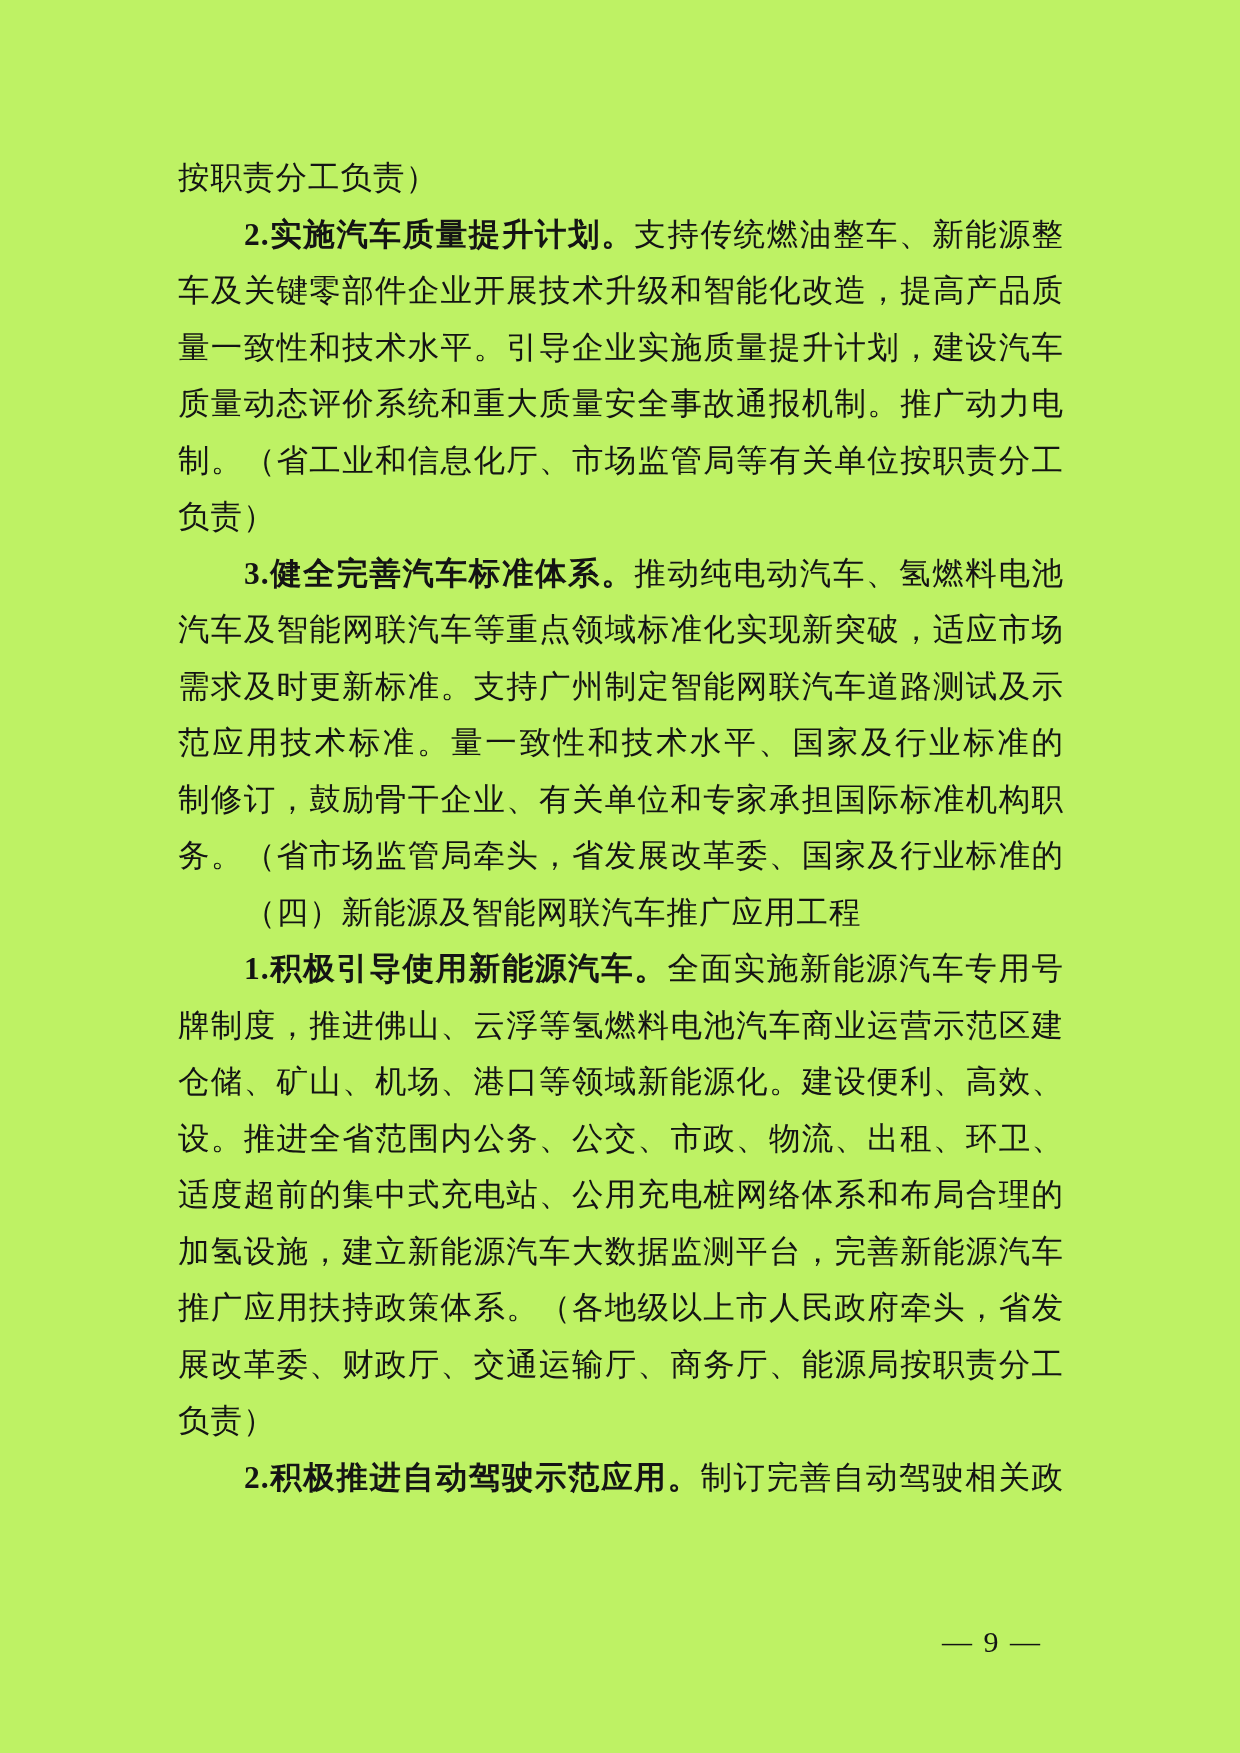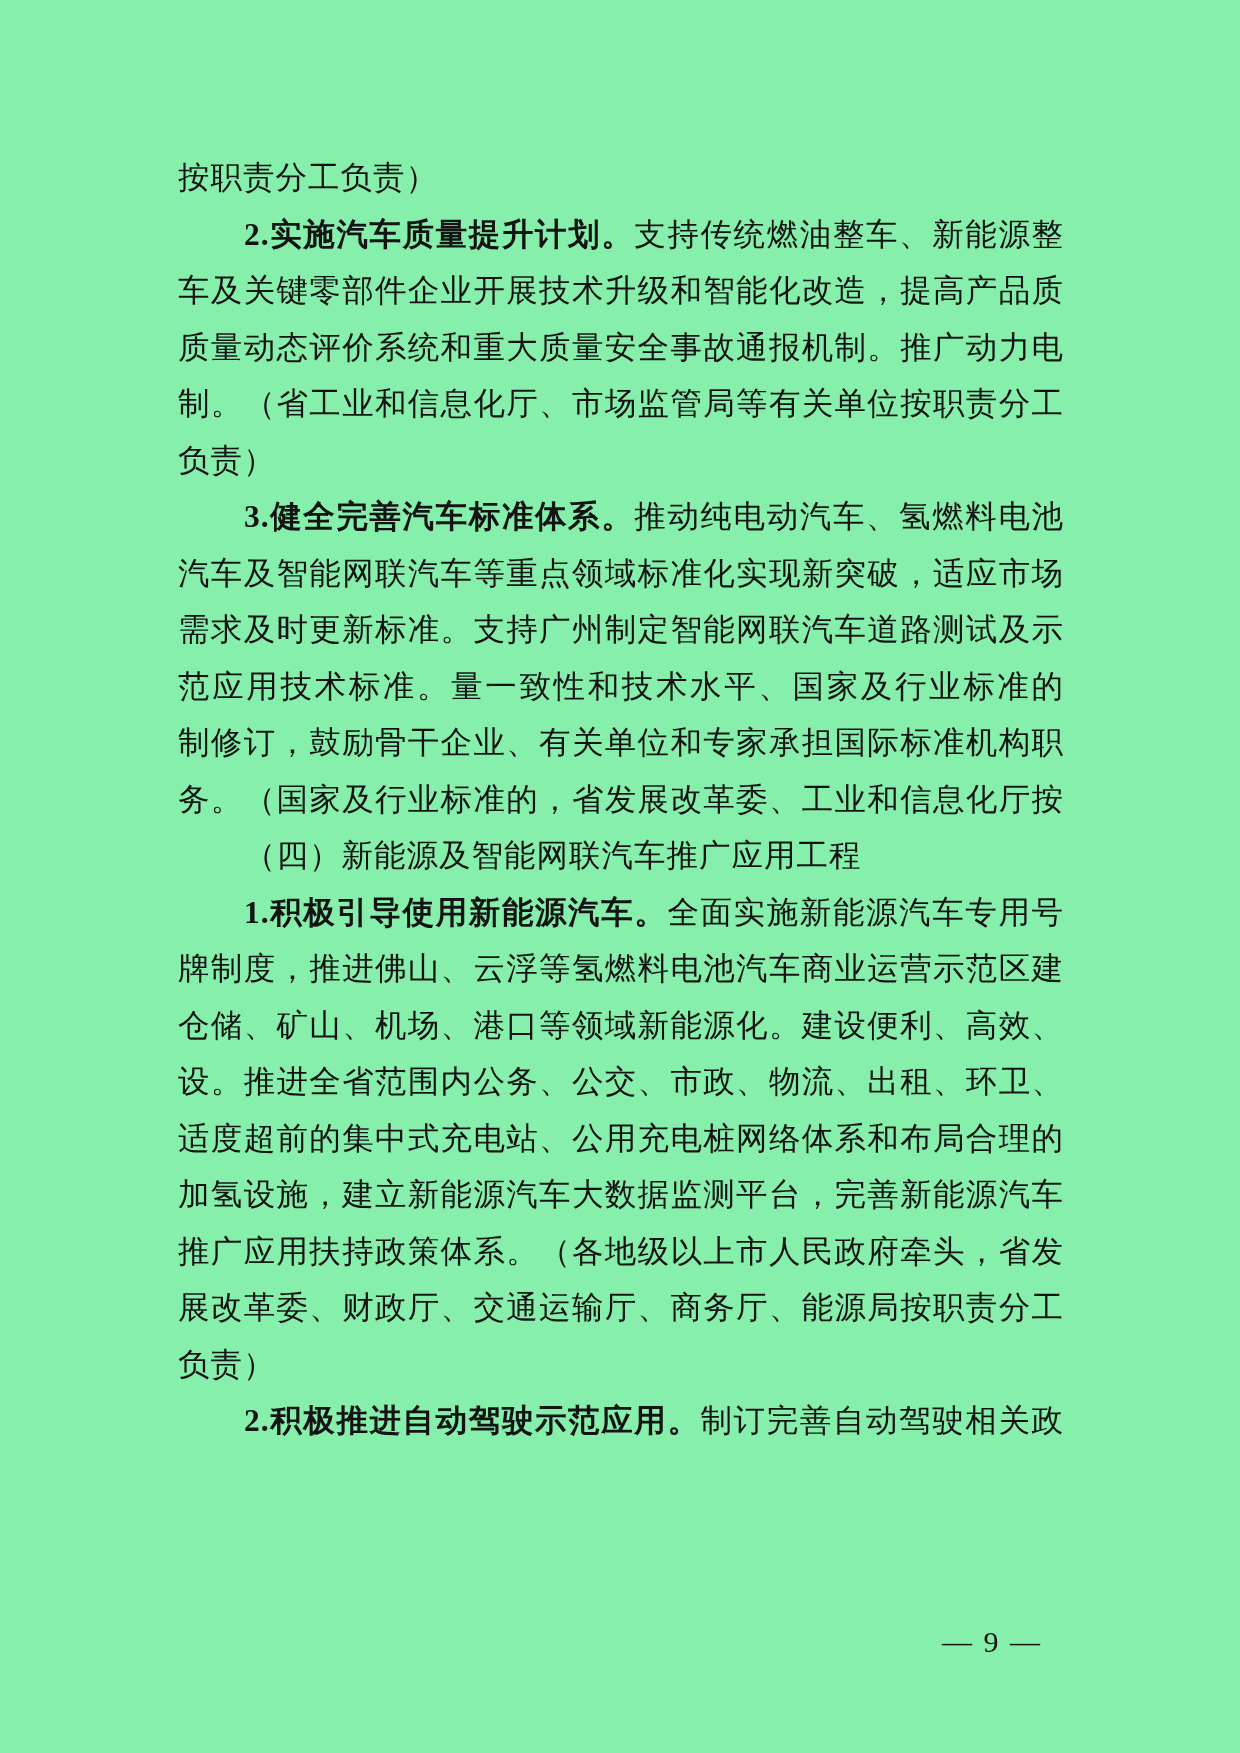--- a/index.html
+++ b/index.html
@@ -5,21 +5,21 @@
   html, body {
     margin: 0;
     padding: 0;
     background: #e8e8e8;
   }
   .page {
     position: relative;
     width: 1240px;
     height: 1753px;
     margin: 0 auto;
-    background: #86efac;
+    background: #bef264;
     overflow: hidden;
     font-family: "Liberation Serif", "DejaVu Serif", serif;
     color: #141414;
   }
   .text-block {
     position: absolute;
     left: 178px;
     top: 150px;
     width: 886px;
   }
@@ -61,39 +61,40 @@
 <body>
 
 <div class="page">
   <div class="text-block" id="text-block">
   <div class="line"><span class="body-run">按职责分工负责）</span></div>
 
   <div class="line indent justify"><span class="bold-run">2.实施汽车质量提升计划。</span><span class="body-run">支持传统燃油整车、新能源整</span></div>
 
   <div class="line justify"><span class="body-run">车及关键零部件企业开展技术升级和智能化改造，提高产品质</span></div>
 
+  <div class="line justify"><span class="body-run">量一致性和技术水平。引导企业实施质量提升计划，建设汽车</span></div>
 
   <div class="line justify"><span class="body-run">质量动态评价系统和重大质量安全事故通报机制。推广动力电</span></div>
 
 
   <div class="line justify"><span class="body-run">制。（省工业和信息化厅、市场监管局等有关单位按职责分工</span></div>
 
   <div class="line"><span class="body-run">负责）</span></div>
 
   <div class="line indent justify"><span class="bold-run">3.健全完善汽车标准体系。</span><span class="body-run">推动纯电动汽车、氢燃料电池</span></div>
 
   <div class="line justify"><span class="body-run">汽车及智能网联汽车等重点领域标准化实现新突破，适应市场</span></div>
 
   <div class="line justify"><span class="body-run">需求及时更新标准。支持广州制定智能网联汽车道路测试及示</span></div>
 
   <div class="line justify"><span class="body-run">范应用技术标准。量一致性和技术水平、国家及行业标准的</span></div>
 
   <div class="line justify"><span class="body-run">制修订，鼓励骨干企业、有关单位和专家承担国际标准机构职</span></div>
 
-  <div class="line justify"><span class="body-run">务。（国家及行业标准的，省发展改革委、工业和信息化厅按</span></div>
+  <div class="line justify"><span class="body-run">务。（省市场监管局牵头，省发展改革委、国家及行业标准的</span></div>
 
 
   <div class="line indent"><span class="body-run">（四）新能源及智能网联汽车推广应用工程</span></div>
 
   <div class="line indent justify"><span class="bold-run">1.积极引导使用新能源汽车。</span><span class="body-run">全面实施新能源汽车专用号</span></div>
 
   <div class="line justify"><span class="body-run">牌制度，推进佛山、云浮等氢燃料电池汽车商业运营示范区建</span></div>
 
   <div class="line justify"><span class="body-run">仓储、矿山、机场、港口等领域新能源化。建设便利、高效、</span></div>
 

